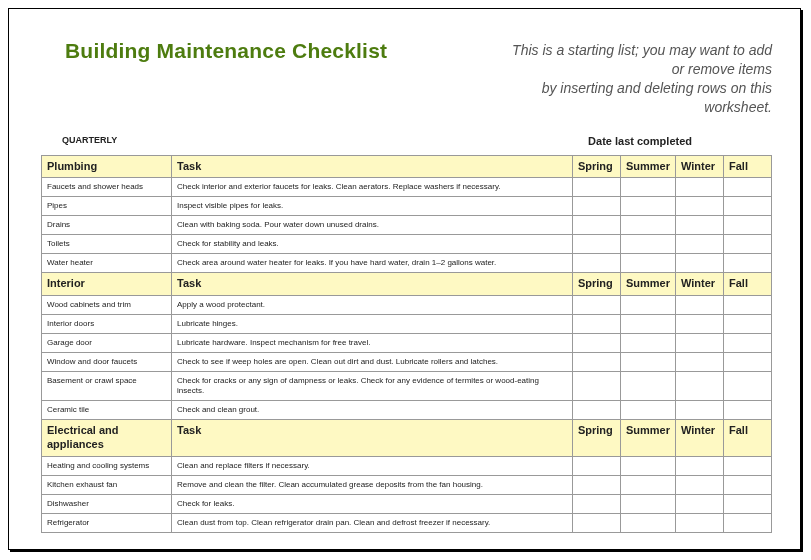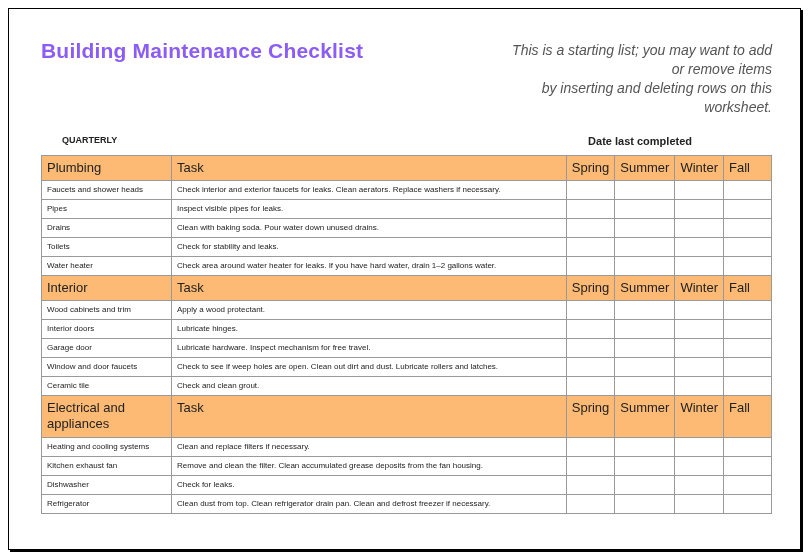--- a/index.html
+++ b/index.html
@@ -24,22 +24,23 @@
   }
   .header-row {
     display: flex;
     justify-content: space-between;
     align-items: flex-start;
     margin-bottom: 18px;
   }
   .title {
     font-size: 21px;
     font-weight: bold;
-    color: #8b5cf6;
+    color: #4d7c0f;
     letter-spacing: 0.2px;
+    margin-left: 24px;
   }
   .note {
     font-size: 14px;
     font-style: italic;
     color: #555;
     text-align: right;
     line-height: 1.35;
     max-width: 260px;
     padding-top: 2px;
   }
@@ -67,23 +68,23 @@
     color: #222;
   }
   th, td {
     border: 1px solid #999;
     padding: 4px 5px;
     text-align: left;
     vertical-align: top;
     line-height: 1.25;
   }
   tr.section-header td, tr.section-header th {
-    background: #fdba74;
-    font-weight: normal;
-    font-size: 13px;
+    background: #fef9c3;
+    font-weight: bold;
+    font-size: 11px;
   }
   .col-item { width: 130px; }
   .col-season { width: 48px; }
 </style>
 </head>
 <body>
 
 <div class="page-border">
 
   <div class="header-row">
@@ -183,20 +184,28 @@
         </tr>
         <tr>
           <td class="col-item">Window and door faucets</td>
           <td>Check to see if weep holes are open. Clean out dirt and dust. Lubricate rollers and latches.</td>
           <td class="col-season"></td>
           <td class="col-season"></td>
           <td class="col-season"></td>
           <td class="col-season"></td>
         </tr>
         <tr>
+          <td class="col-item">Basement or crawl space</td>
+          <td>Check for cracks or any sign of dampness or leaks. Check for any evidence of termites or wood-eating insects.</td>
+          <td class="col-season"></td>
+          <td class="col-season"></td>
+          <td class="col-season"></td>
+          <td class="col-season"></td>
+        </tr>
+        <tr>
           <td class="col-item">Ceramic tile</td>
           <td>Check and clean grout.</td>
           <td class="col-season"></td>
           <td class="col-season"></td>
           <td class="col-season"></td>
           <td class="col-season"></td>
         </tr>
         <tr class="section-header">
           <td class="col-item">Electrical and appliances</td>
           <td>Task</td>

